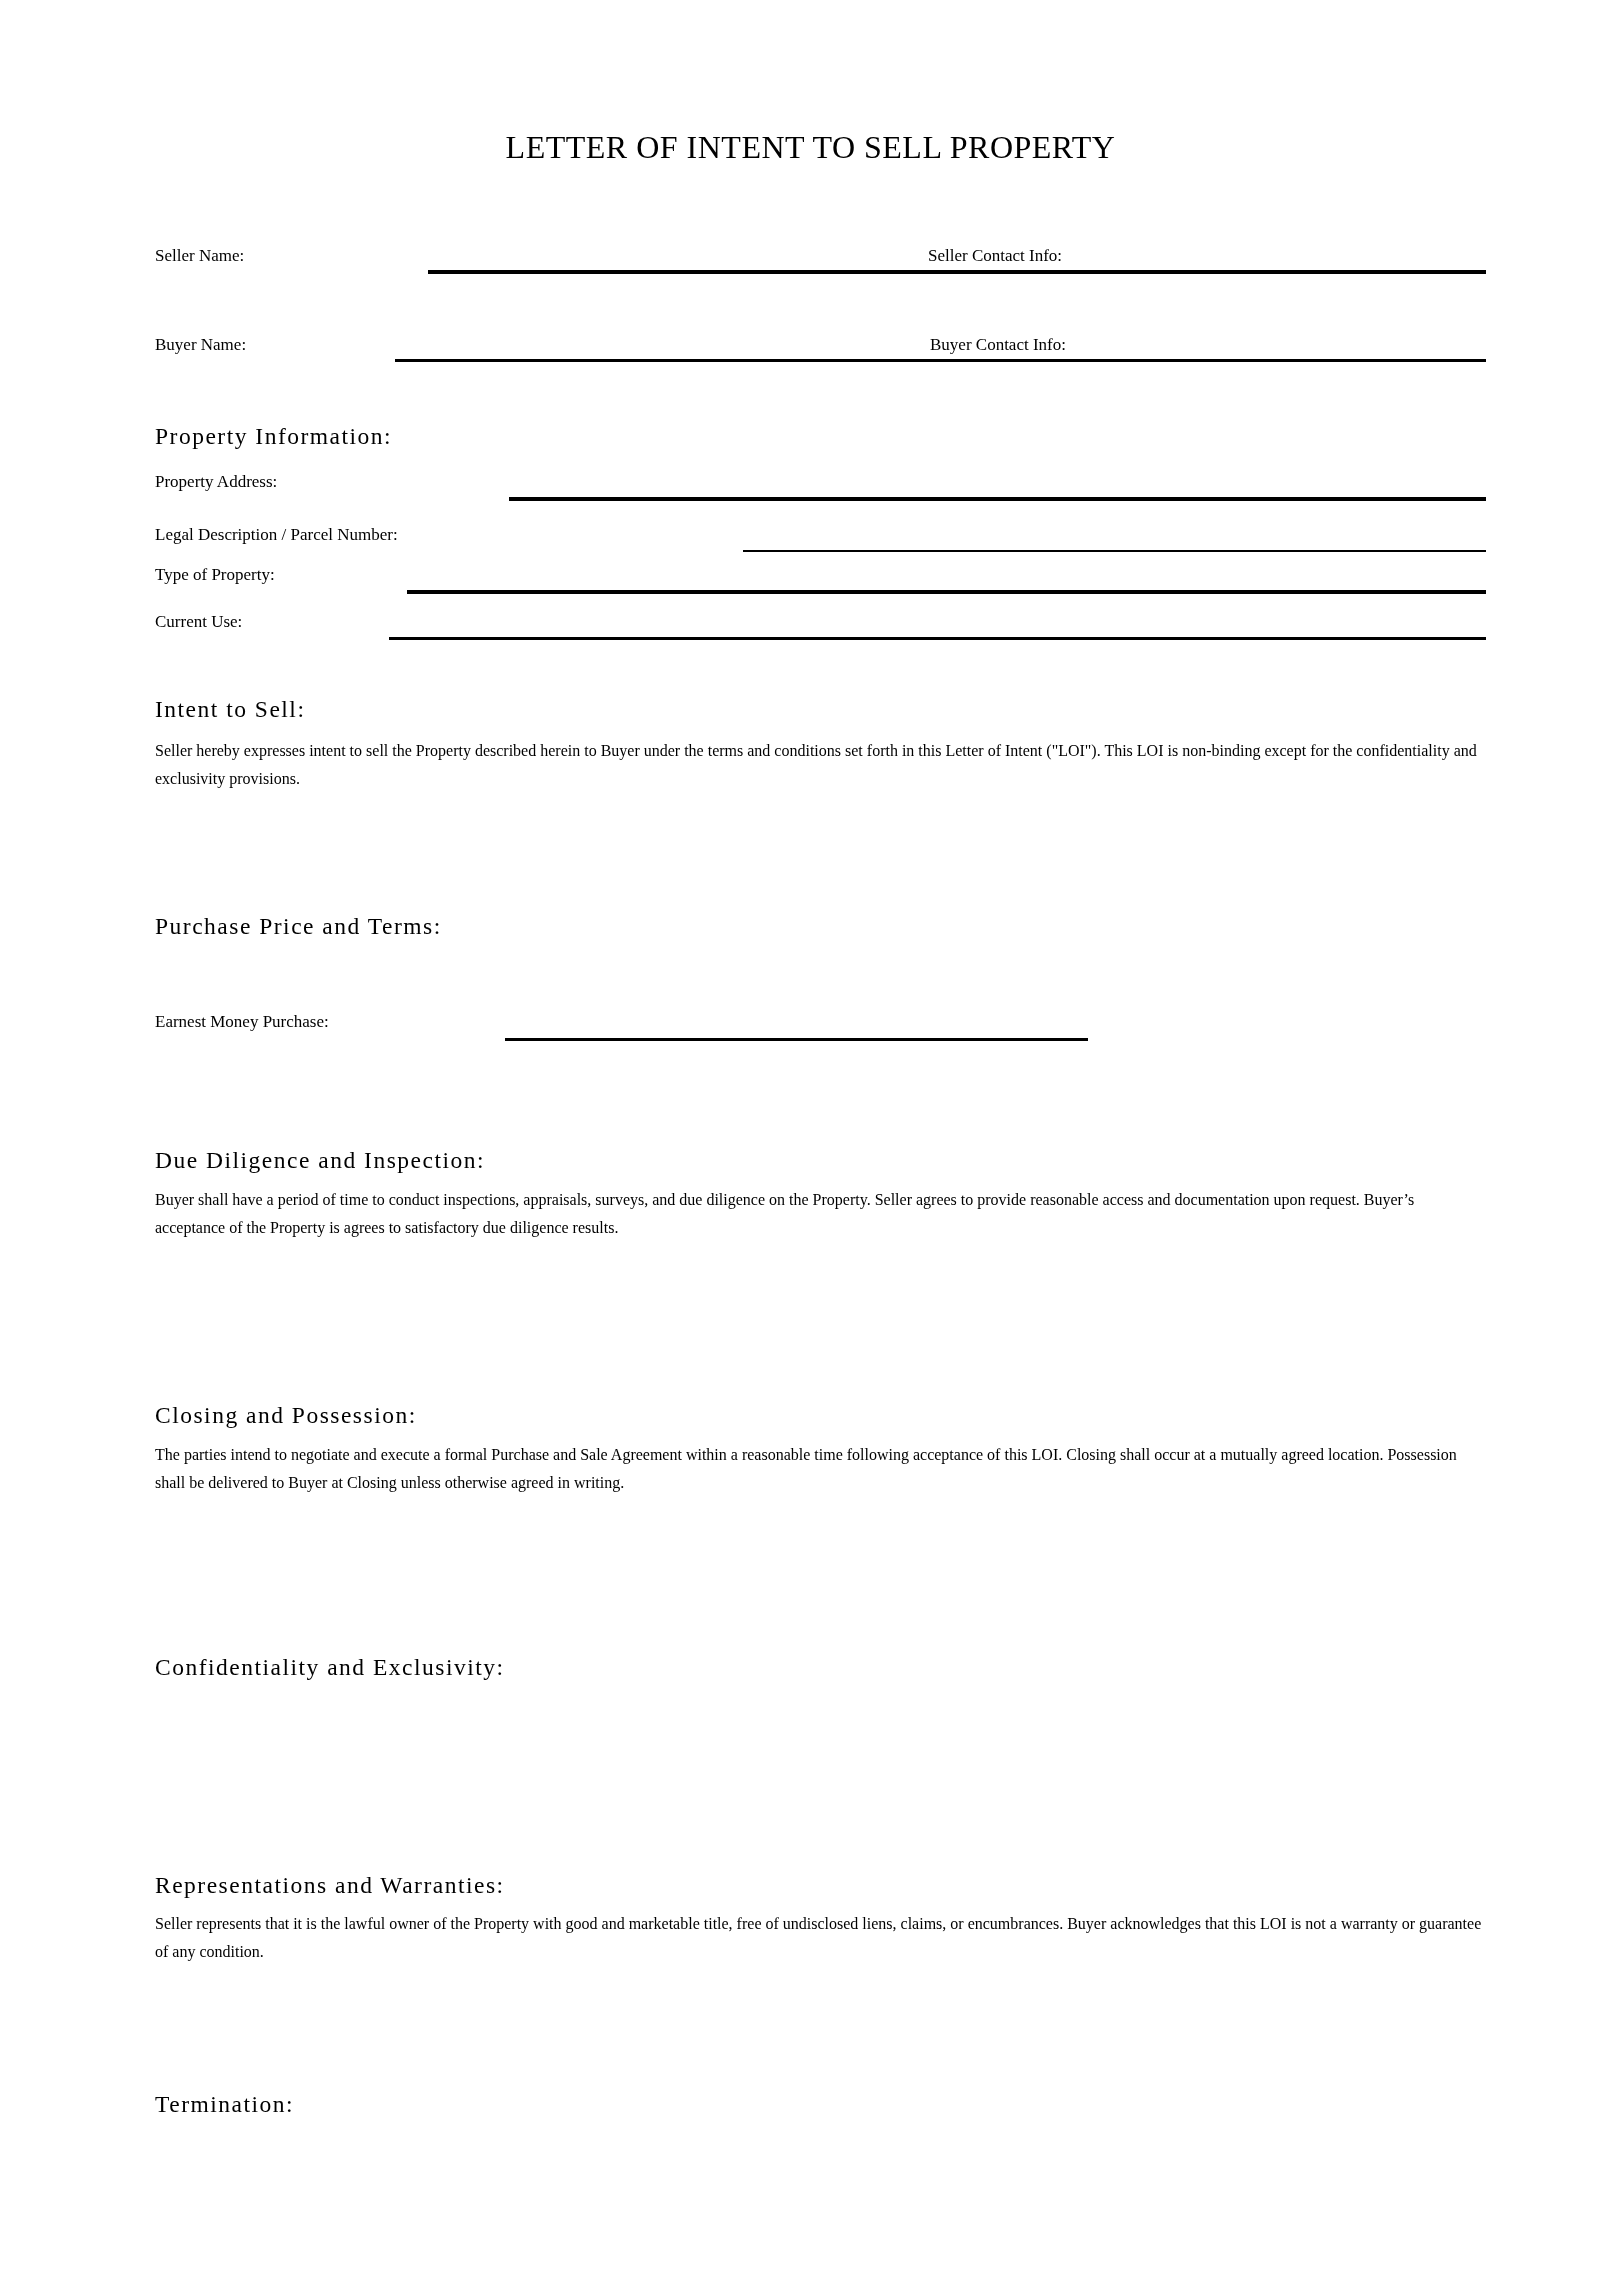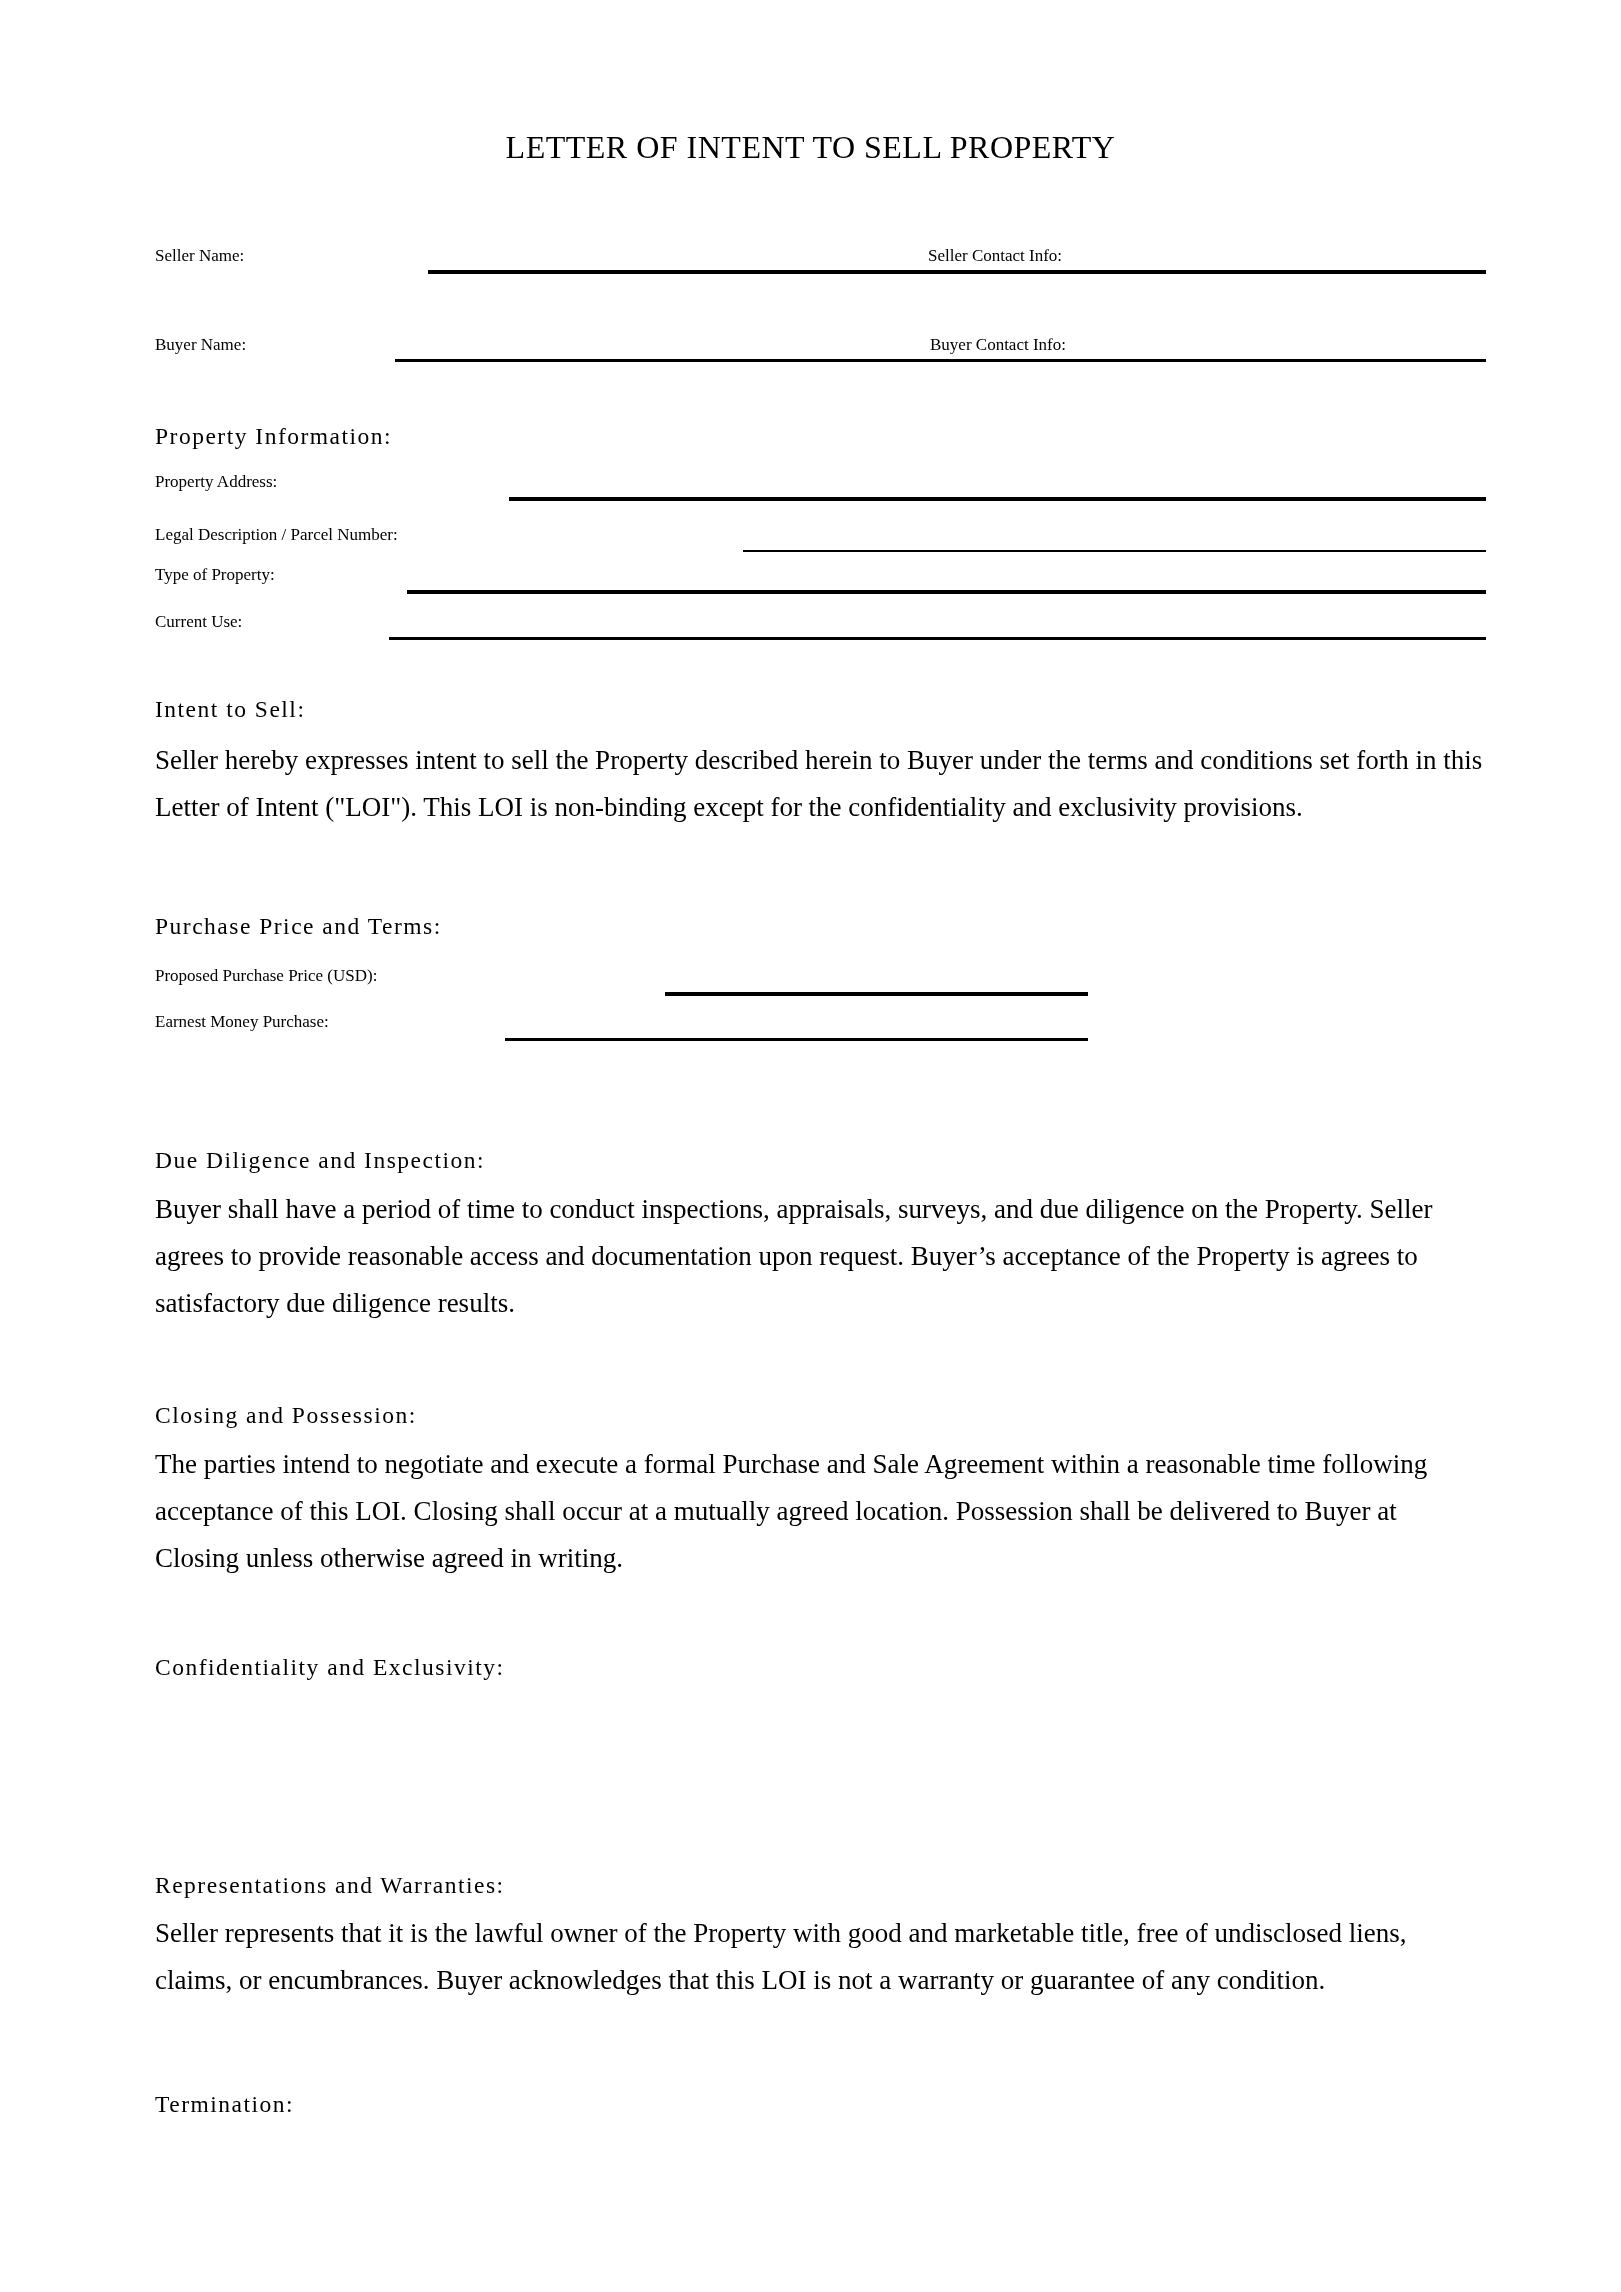--- a/index.html
+++ b/index.html
@@ -28,22 +28,22 @@
     left: 155px;
     font-size: 23.5px;
     line-height: 27.4px;
     letter-spacing: 1.5px;
     white-space: nowrap;
   }
   .para {
     position: absolute;
     left: 155px;
     width: 1331px;
-    font-size: 27px;
-    line-height: 47px;
+    font-size: 16px;
+    line-height: 28px;
     text-align: left;
   }
   .frow {
     position: absolute;
     left: 155px;
     width: 1331px;
     height: 35px;
     font-size: 17px;
     line-height: 27.4px;
   }
@@ -102,24 +102,20 @@
   <div class="frow" style="top:608px;">
     <span class="flabel">Current Use:</span>
     <div class="fline" style="left:234px; top:29px; width:1097px; height:2.9px;"></div>
   </div>
 
   <div class="heading" style="top:696px;">Intent to Sell:</div>
   <div class="para" style="top:737px;">Seller hereby expresses intent to sell the Property described herein to Buyer under the terms and conditions set forth in this Letter of Intent ("LOI"). This LOI is non-binding except for the confidentiality and exclusivity provisions.</div>
 
   <div class="heading" style="top:913px;">Purchase Price and Terms:</div>
 
-  <div class="frow" style="top:962px;">
-    <span class="flabel">Proposed Purchase Price (USD):</span>
-    <div class="fline" style="left:510px; top:30px; width:423px; height:3.9px;"></div>
-  </div>
 
   <div class="frow" style="top:1008px;">
     <span class="flabel">Earnest Money Purchase:</span>
     <div class="fline" style="left:350px; top:30px; width:583px; height:2.9px;"></div>
   </div>
 
 
   <div class="heading" style="top:1147px;">Due Diligence and Inspection:</div>
   <div class="para" style="top:1186px;">Buyer shall have a period of time to conduct inspections, appraisals, surveys, and due diligence on the Property. Seller agrees to provide reasonable access and documentation upon request. Buyer’s acceptance of the Property is agrees to satisfactory due diligence results.</div>
 

